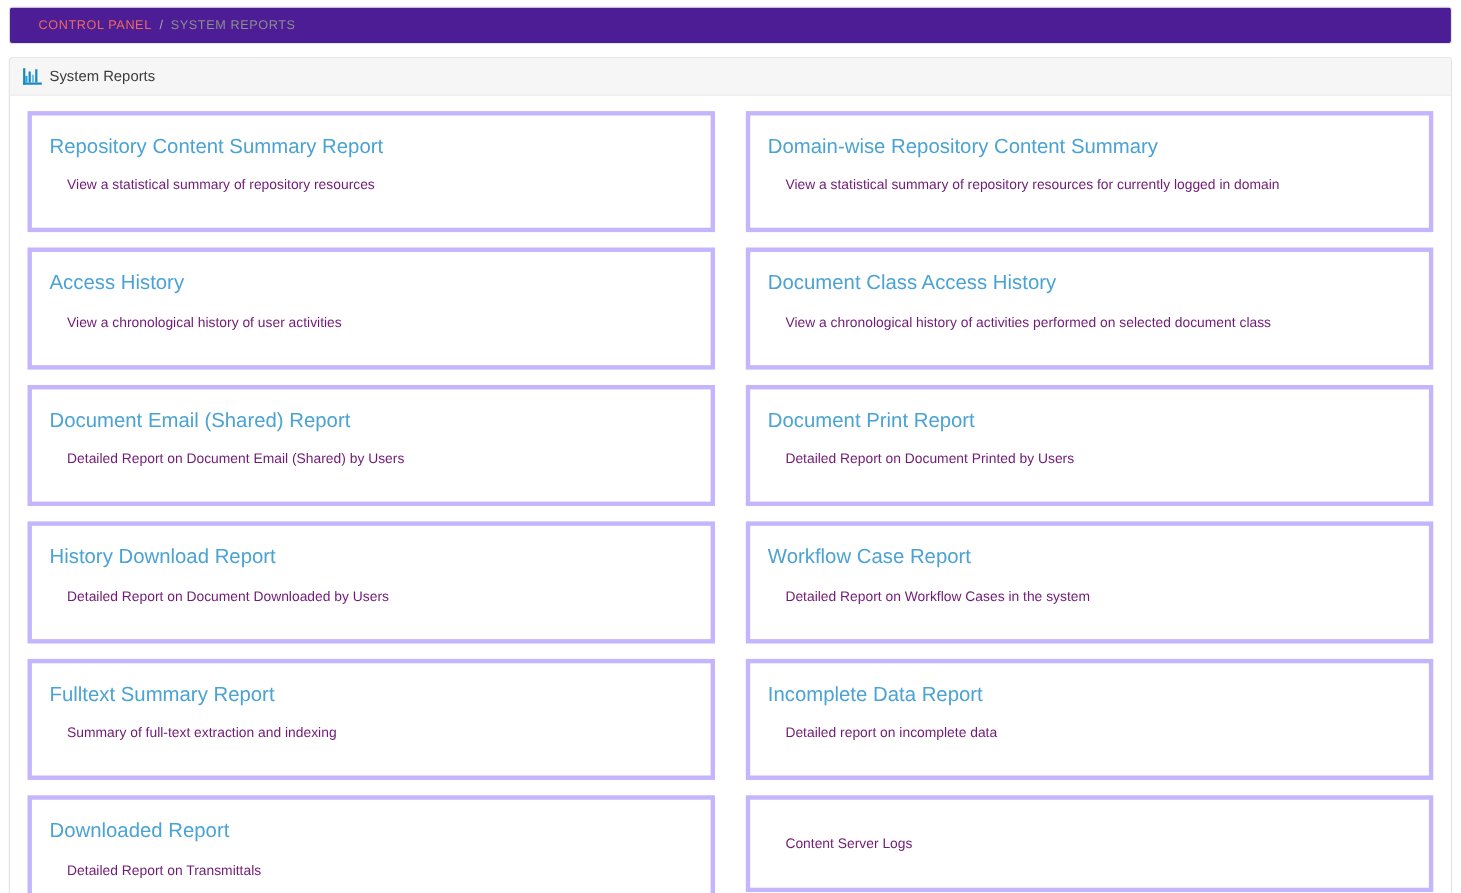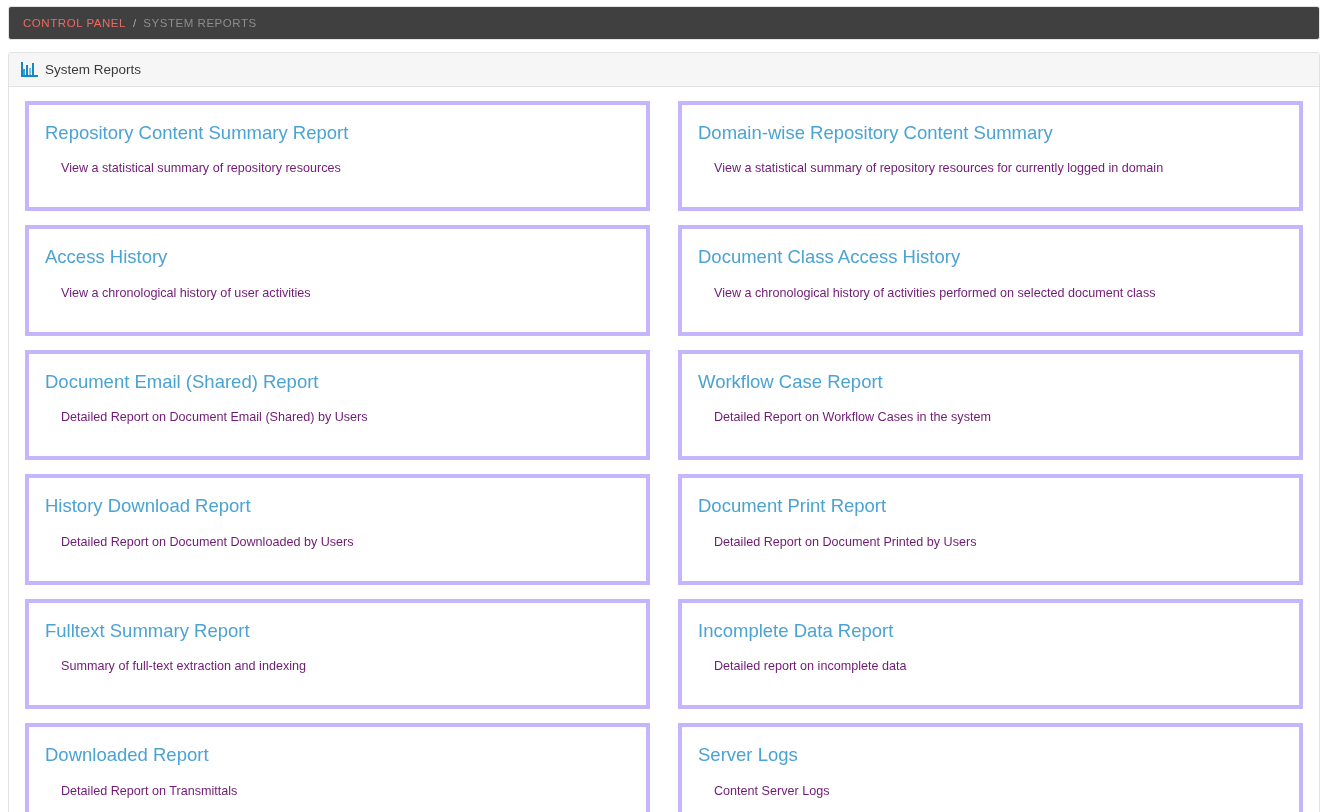--- a/index.html
+++ b/index.html
@@ -18,26 +18,26 @@
     width: 1328px;
     height: 812px;
     position: relative;
     background: #ffffff;
     padding: 6px 8px 0 8px;
   }
 
   
   .breadcrumb-bar {
     height: 34px;
-    background: #404040;
+    background: #4c1d95;
     border: 1px solid #e3e3e3;
     border-radius: 3px;
     display: flex;
     align-items: center;
-    padding: 0 14px;
+    padding: 0 26px;
     margin-bottom: 12px;
   }
   .crumb {
     font-size: 11.5px;
     letter-spacing: 0.55px;
     font-weight: 400;
   }
   .crumb-link {
     color: #eb6a61;
     text-decoration: none;
@@ -203,33 +203,32 @@
         <div class="grid-col">
           <a class="report-card" href="#">
             <div class="report-card-title">Domain-wise Repository Content Summary</div>
             <div class="report-card-desc">View a statistical summary of repository resources for currently logged in domain</div>
           </a>
           <a class="report-card" href="#">
             <div class="report-card-title">Document Class Access History</div>
             <div class="report-card-desc">View a chronological history of activities performed on selected document class</div>
           </a>
           <a class="report-card" href="#">
+            <div class="report-card-title">Document Print Report</div>
+            <div class="report-card-desc">Detailed Report on Document Printed by Users</div>
+          </a>
+          <a class="report-card" href="#">
             <div class="report-card-title">Workflow Case Report</div>
             <div class="report-card-desc">Detailed Report on Workflow Cases in the system</div>
           </a>
           <a class="report-card" href="#">
-            <div class="report-card-title">Document Print Report</div>
-            <div class="report-card-desc">Detailed Report on Document Printed by Users</div>
-          </a>
-          <a class="report-card" href="#">
             <div class="report-card-title">Incomplete Data Report</div>
             <div class="report-card-desc">Detailed report on incomplete data</div>
           </a>
           <a class="report-card" href="#">
-            <div class="report-card-title">Server Logs</div>
             <div class="report-card-desc">Content Server Logs</div>
           </a>
         </div>
 
       </div>
     </div>
 
   </div>
 </div>
 

